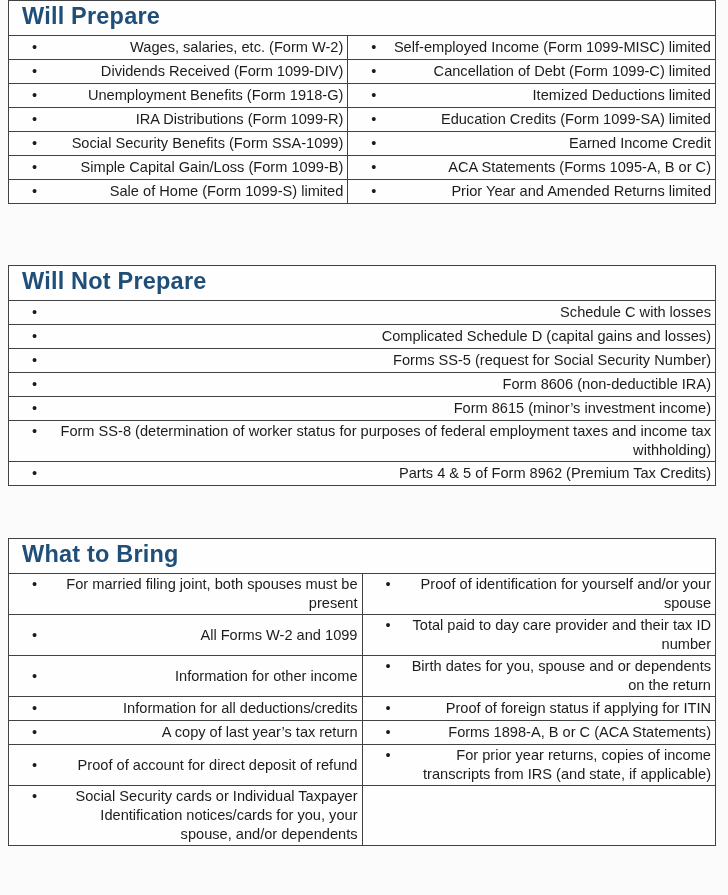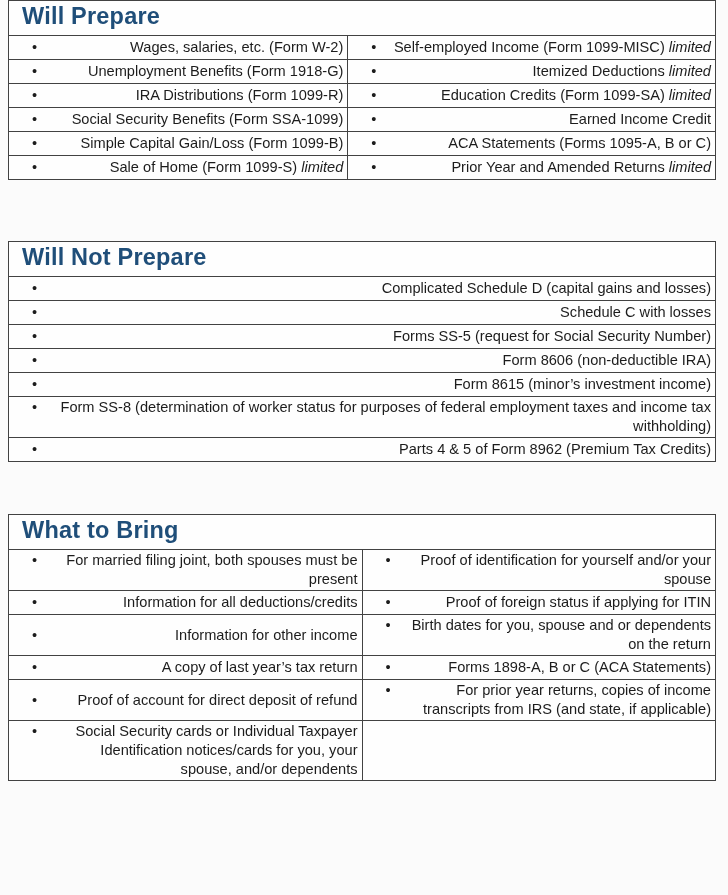--- a/index.html
+++ b/index.html
@@ -53,21 +53,21 @@
     font-size: 14.6px;
     line-height: 19px;
     text-align: right;
   }
   .li::before {
     content: "\2022";
     position: absolute;
     left: 23px;
     top: 0;
   }
-  .limited { font-style: italic; }
+  .limited { }
   .t-will-prepare col.c1 { width: 48%; }
   .t-will-prepare col.c2 { width: 52%; }
   .t-what-to-bring col.c1 { width: 50%; }
   .t-what-to-bring col.c2 { width: 50%; }
 </style>
 </head>
 <body>
 
 <div class="doc">
 
@@ -88,20 +88,28 @@
           <tr>
             <td>
               <div class="li"><span>Wages, salaries, etc. (Form W-2)</span></div>
             </td>
             <td>
               <div class="li"><span>Self-employed Income (Form 1099-MISC)</span><span class="limited"> limited</span></div>
             </td>
           </tr>
           <tr>
             <td>
+              <div class="li"><span>Dividends Received (Form 1099-DIV)</span></div>
+            </td>
+            <td>
+              <div class="li"><span>Cancellation of Debt (Form 1099-C)</span><span class="limited"> limited</span></div>
+            </td>
+          </tr>
+          <tr>
+            <td>
               <div class="li"><span>Unemployment Benefits (Form 1918-G)</span></div>
             </td>
             <td>
               <div class="li"><span>Itemized Deductions</span><span class="limited"> limited</span></div>
             </td>
           </tr>
           <tr>
             <td>
               <div class="li"><span>IRA Distributions (Form 1099-R)</span></div>
             </td>
@@ -142,26 +150,26 @@
       <tbody>
         <tr>
           <td class="title-cell">
             <h2 class="section-title">Will Not Prepare</h2>
           </td>
         </tr>
       </tbody>
       <tbody>
           <tr>
             <td>
+              <div class="li"><span>Schedule C with losses</span></div>
+            </td>
+          </tr>
+          <tr>
+            <td>
               <div class="li"><span>Complicated Schedule D (capital gains and losses)</span></div>
-            </td>
-          </tr>
-          <tr>
-            <td>
-              <div class="li"><span>Schedule C with losses</span></div>
             </td>
           </tr>
           <tr>
             <td>
               <div class="li"><span>Forms SS-5 (request for Social Security Number)</span></div>
             </td>
           </tr>
           <tr>
             <td>
               <div class="li"><span>Form 8606 (non-deductible IRA)</span></div>
@@ -203,32 +211,40 @@
           <tr>
             <td>
               <div class="li"><span>For married filing joint, both spouses must be present</span></div>
             </td>
             <td>
               <div class="li"><span>Proof of identification for yourself and/or your spouse</span></div>
             </td>
           </tr>
           <tr>
             <td>
+              <div class="li"><span>All Forms W-2 and 1099</span></div>
+            </td>
+            <td>
+              <div class="li"><span>Total paid to day care provider and their tax ID number</span></div>
+            </td>
+          </tr>
+          <tr>
+            <td>
+              <div class="li"><span>Information for other income</span></div>
+            </td>
+            <td>
+              <div class="li"><span>Birth dates for you, spouse and or dependents on the return</span></div>
+            </td>
+          </tr>
+          <tr>
+            <td>
               <div class="li"><span>Information for all deductions/credits</span></div>
             </td>
             <td>
               <div class="li"><span>Proof of foreign status if applying for ITIN</span></div>
-            </td>
-          </tr>
-          <tr>
-            <td>
-              <div class="li"><span>Information for other income</span></div>
-            </td>
-            <td>
-              <div class="li"><span>Birth dates for you, spouse and or dependents on the return</span></div>
             </td>
           </tr>
           <tr>
             <td>
               <div class="li"><span>A copy of last year’s tax return</span></div>
             </td>
             <td>
               <div class="li"><span>Forms 1898-A, B or C (ACA Statements)</span></div>
             </td>
           </tr>

